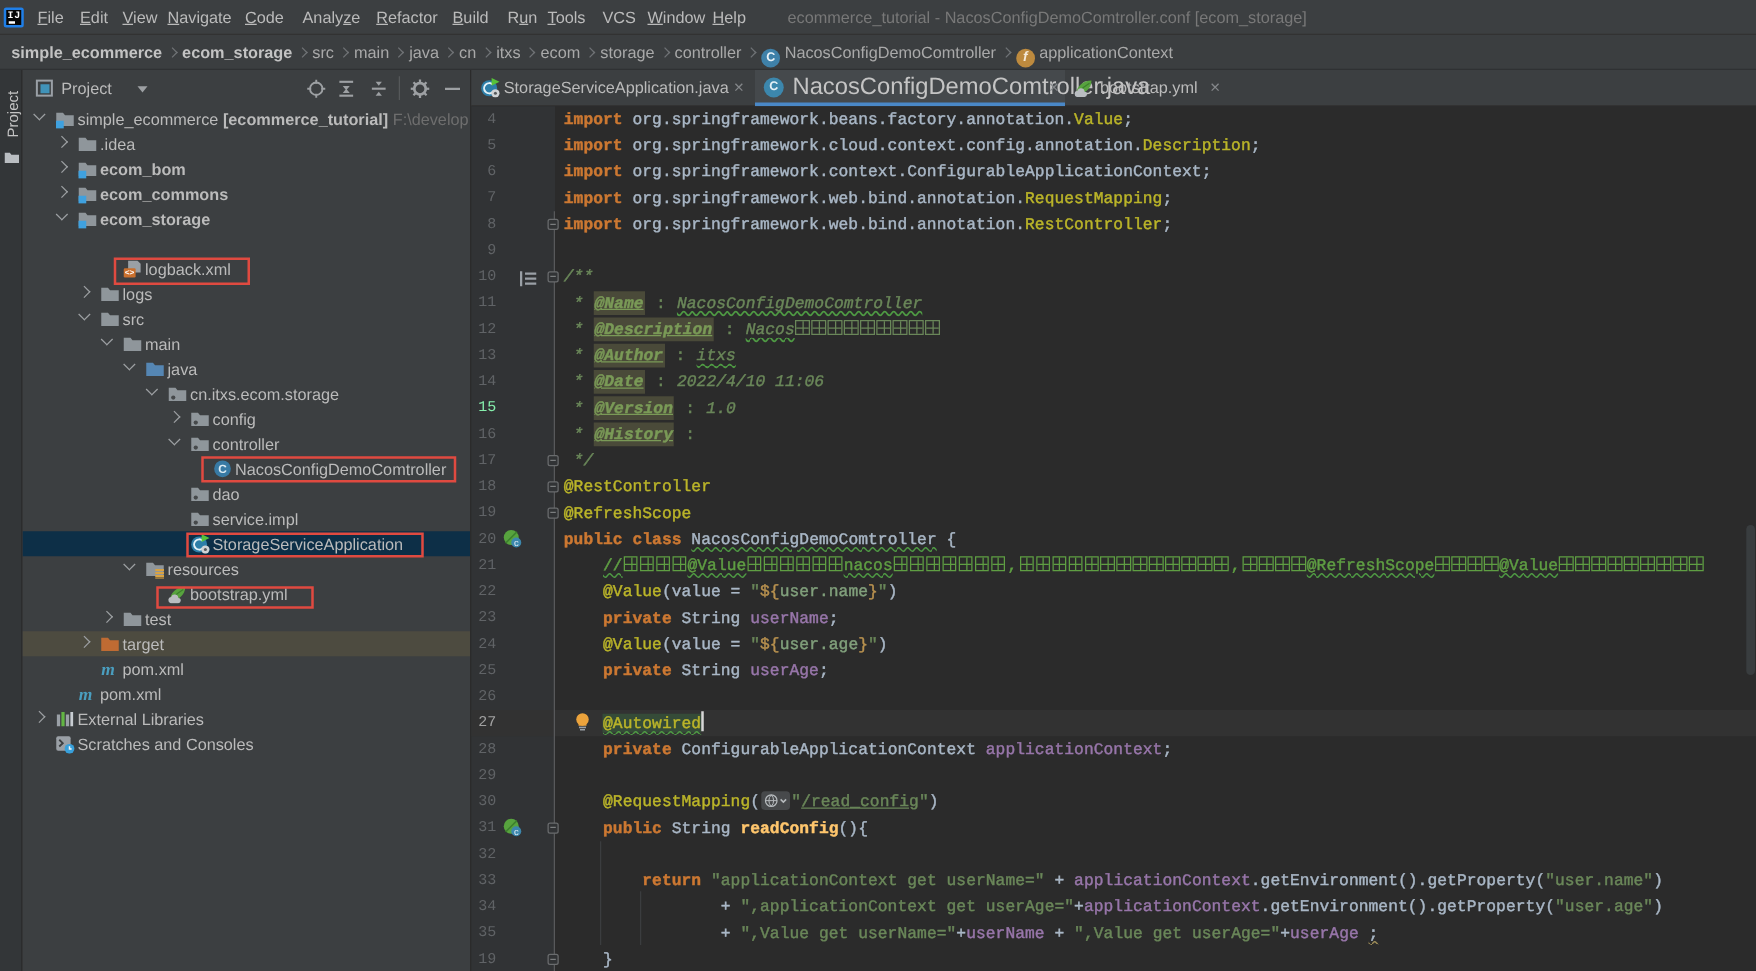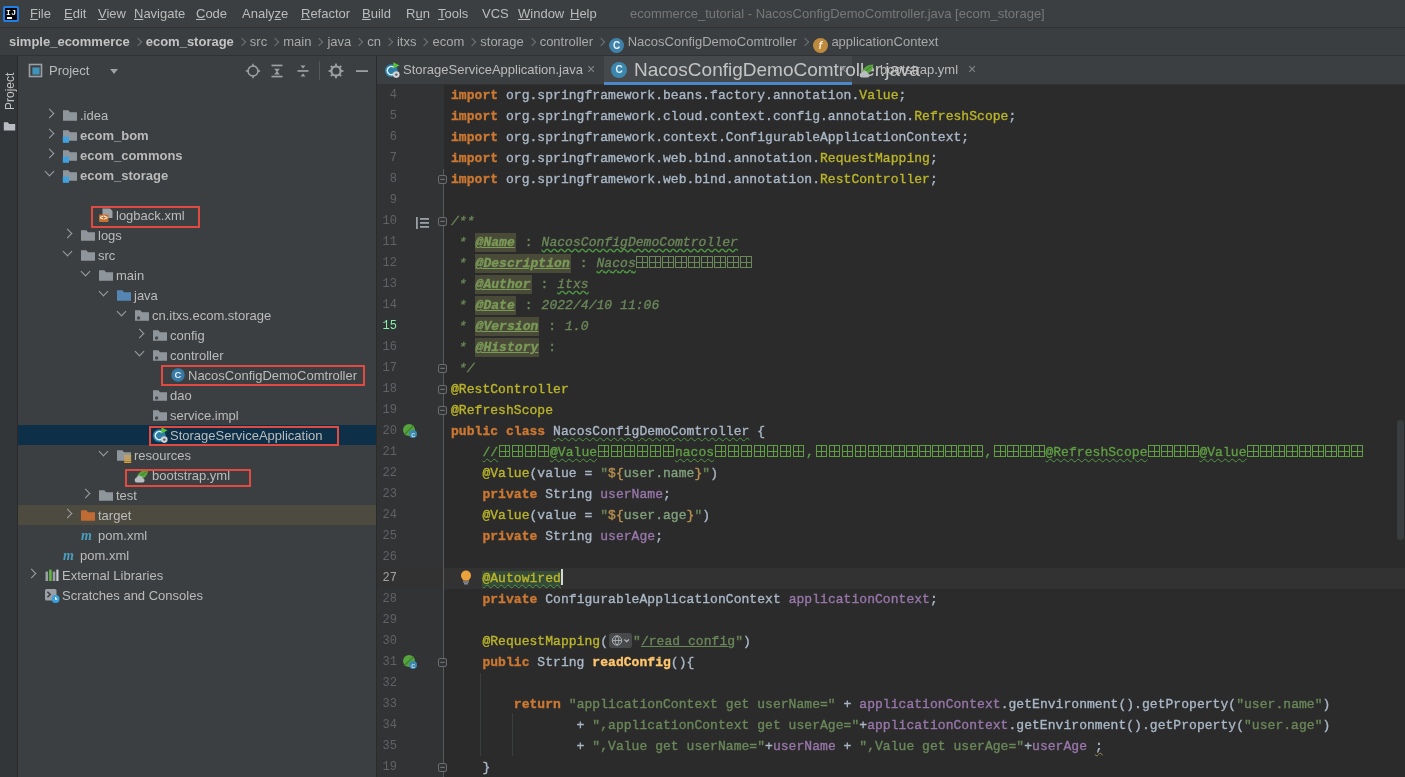--- a/index.html
+++ b/index.html
@@ -55,21 +55,21 @@
     <span class="menu abs" style="left:134px;top:0;height:28px;line-height:28px"><u>N</u>avigate</span>
     <span class="menu abs" style="left:196px;top:0;height:28px;line-height:28px"><u>C</u>ode</span>
     <span class="menu abs" style="left:242px;top:0;height:28px;line-height:28px">Analy<u>z</u>e</span>
     <span class="menu abs" style="left:301px;top:0;height:28px;line-height:28px"><u>R</u>efactor</span>
     <span class="menu abs" style="left:362px;top:0;height:28px;line-height:28px"><u>B</u>uild</span>
     <span class="menu abs" style="left:406px;top:0;height:44px;line-height:28px">R<u>u</u>n</span>
     <span class="menu abs" style="left:438px;top:0;height:28px;line-height:28px"><u>T</u>ools</span>
     <span class="menu abs" style="left:482px;top:0;height:28px;line-height:28px">VCS</span>
     <span class="menu abs" style="left:518px;top:0;height:28px;line-height:28px"><u>W</u>indow</span>
     <span class="menu abs" style="left:570px;top:0;height:28px;line-height:28px"><u>H</u>elp</span>
-    <div class="abs" style="left:630px;top:0;height:28px;line-height:28px;color:#787878;font-size:13px;white-space:nowrap">ecommerce_tutorial - NacosConfigDemoComtroller.java [ecom_storage]</div>
+    <div class="abs" style="left:630px;top:0;height:28px;line-height:28px;color:#787878;font-size:13px;white-space:nowrap">ecommerce_tutorial - NacosConfigDemoComtroller.conf [ecom_storage]</div>
 </div>
 
 <div id="navbar">
  <div class="abs" style="left:9px;top:0;height:28px;line-height:28px;white-space:nowrap;font-size:13px;color:#a9a9a9">
   <b style="color:#c3c3c3">simple_ecommerce</b><span class="bsep"></span><b style="color:#c3c3c3">ecom_storage</b><span class="bsep"></span>src<span class="bsep"></span>main<span class="bsep"></span>java<span class="bsep"></span>cn<span class="bsep"></span>itxs<span class="bsep"></span>ecom<span class="bsep"></span>storage<span class="bsep"></span>controller<span class="bsep"></span><span style="display:inline-block;vertical-align:-3px;width:15px;height:15px;border-radius:50%;background:#3f81a9;color:#e8f2f8;font-size:10px;font-weight:bold;line-height:15px;text-align:center">C</span> NacosConfigDemoComtroller<span class="bsep"></span><span style="display:inline-block;vertical-align:-3px;width:15px;height:15px;border-radius:50%;background:#bd8a3e;color:#f4e9d7;font-size:11px;font-weight:bold;font-style:italic;line-height:15px;text-align:center">f</span> applicationContext
  </div>
 </div>
 
 <div id="stripe">
 <div style="position:absolute;left:3px;top:54px;transform:rotate(-90deg);transform-origin:0 0;font-size:12px;color:#c4c4c4;white-space:nowrap">Project</div>
@@ -113,20 +113,28 @@
           <rect x="7.1" y="0.6" width="1.8" height="3" fill="#9da0a3" transform="rotate(270 8 8)"></rect>
           <rect x="7.1" y="0.6" width="1.8" height="3" fill="#9da0a3" transform="rotate(315 8 8)"></rect>
         </svg></div>
 <div class="abs" style="left:336px;top:7px"><svg width="16" height="16" viewBox="0 0 16 16">
           <rect x="2" y="7.2" width="12" height="1.8" fill="#9da0a3"></rect>
         </svg></div>
 </div>
 <div id="ptree">
 <div class="abs" style="left:0;top:340px;width:358px;height:20px;background:#0d2f47"></div>
 <div class="abs" style="left:0;top:420px;width:358px;height:20px;background:#4d4b40"></div>
+<div class="trow" style="top:0px">
+        <span class="chev" style="left:10px;top:3px;width:7px;height:7px;border-top:1.6px solid #9da0a3;border-right:1.6px solid #9da0a3;transform:rotate(135deg)"></span>
+        <span class="ticon" style="left:26px"><svg width="16" height="16" viewBox="0 0 16 16">
+            <path d="M1 3.2 h5.4 l1.6 2 H15 v8.6 H1 z" fill="#8f969b"></path>
+            <rect x="0.8" y="9.6" width="6.2" height="6.2" fill="#3fa1df"></rect>
+          </svg></span>
+        <span class="tlabel" style="left:44px">simple_ecommerce <b>[ecommerce_tutorial]</b> <span style="color:#6e6e6e">F:\develop</span></span>
+      </div>
 <div class="trow" style="top:20px">
         <span class="chev" style="left:28px;top:5px;width:7px;height:7px;border-top:1.6px solid #9da0a3;border-right:1.6px solid #9da0a3;transform:rotate(45deg)"></span>
         <span class="ticon" style="left:44px"><svg width="16" height="16" viewBox="0 0 16 16">
             <path d="M1 3.2 h5.4 l1.6 2 H15 v8.6 H1 z" fill="#8f969b"></path>
           </svg></span>
         <span class="tlabel" style="left:62px">.idea</span>
       </div>
 <div class="trow" style="top:40px">
         <span class="chev" style="left:28px;top:5px;width:7px;height:7px;border-top:1.6px solid #9da0a3;border-right:1.6px solid #9da0a3;transform:rotate(45deg)"></span>
         <span class="ticon" style="left:44px"><svg width="16" height="16" viewBox="0 0 16 16">
@@ -397,21 +405,21 @@
         <circle cx="11" cy="11" r="4" fill="#3c87ad"></circle>
         <text x="11" y="13.8" font-family="Liberation Sans,sans-serif" font-size="7.5" fill="#e3eff6" text-anchor="middle">c</text>
       </svg></div>
 <div class="abs" style="left:81px;top:484px"><svg width="16" height="16" viewBox="0 0 16 16">
         <circle cx="8" cy="6.5" r="5" fill="#eca33c"></circle>
         <path d="M4.8 9 h6.4 v2.5 h-6.4 z" fill="#eca33c"></path>
         <rect x="5.2" y="12.3" width="5.6" height="1.3" fill="#9aa0a6"></rect>
         <rect x="6" y="14.2" width="4" height="1.2" fill="#9aa0a6"></rect>
       </svg></div>
 <div class="cline" style="left:74px;top:0px"><span class="k">import</span> org.springframework.beans.factory.annotation.<span class="an">Value</span>;</div>
-<div class="cline" style="left:74px;top:21px"><span class="k">import</span> org.springframework.cloud.context.config.annotation.<span class="an">RefreshScope</span>;</div>
+<div class="cline" style="left:74px;top:21px"><span class="k">import</span> org.springframework.cloud.context.config.annotation.<span class="an">Description</span>;</div>
 <div class="cline" style="left:74px;top:42px"><span class="k">import</span> org.springframework.context.ConfigurableApplicationContext;</div>
 <div class="cline" style="left:74px;top:63px"><span class="k">import</span> org.springframework.web.bind.annotation.<span class="an">RequestMapping</span>;</div>
 <div class="cline" style="left:74px;top:84px"><span class="k">import</span> org.springframework.web.bind.annotation.<span class="an">RestController</span>;</div>
 <div class="cline" style="left:74px;top:126px"><span class="jd">/**</span></div>
 <div class="cline" style="left:74px;top:147px"><span class="jd"> * <span class="jtag">@Name</span> <span class="fwc">:</span> <span class="jvalw">NacosConfigDemoComtroller</span></span></div>
 <div class="cline" style="left:74px;top:168px"><span class="jd"> * <span class="jtag">@Description</span> <span class="fwc">:</span> <span class="jvalw">Nacos<span class="cj"></span><span class="cj"></span><span class="cj"></span><span class="cj"></span><span class="cj"></span><span class="cj"></span><span class="cj"></span><span class="cj"></span><span class="cj"></span></span></span></div>
 <div class="cline" style="left:74px;top:189px"><span class="jd"> * <span class="jtag">@Author</span> <span class="fwc">:</span> <span class="jvalw">itxs</span></span></div>
 <div class="cline" style="left:74px;top:210px"><span class="jd"> * <span class="jtag">@Date</span> <span class="fwc">:</span> <span class="jpl">2022/4/10 11:06</span></span></div>
 <div class="cline" style="left:74px;top:231px"><span class="jd"> * <span class="jtag">@Version</span> <span class="fwc">:</span> <span class="jpl">1.0</span></span></div>
 <div class="cline" style="left:74px;top:252px"><span class="jd"> * <span class="jtag">@History</span> <span class="fwc">:</span></span></div>

